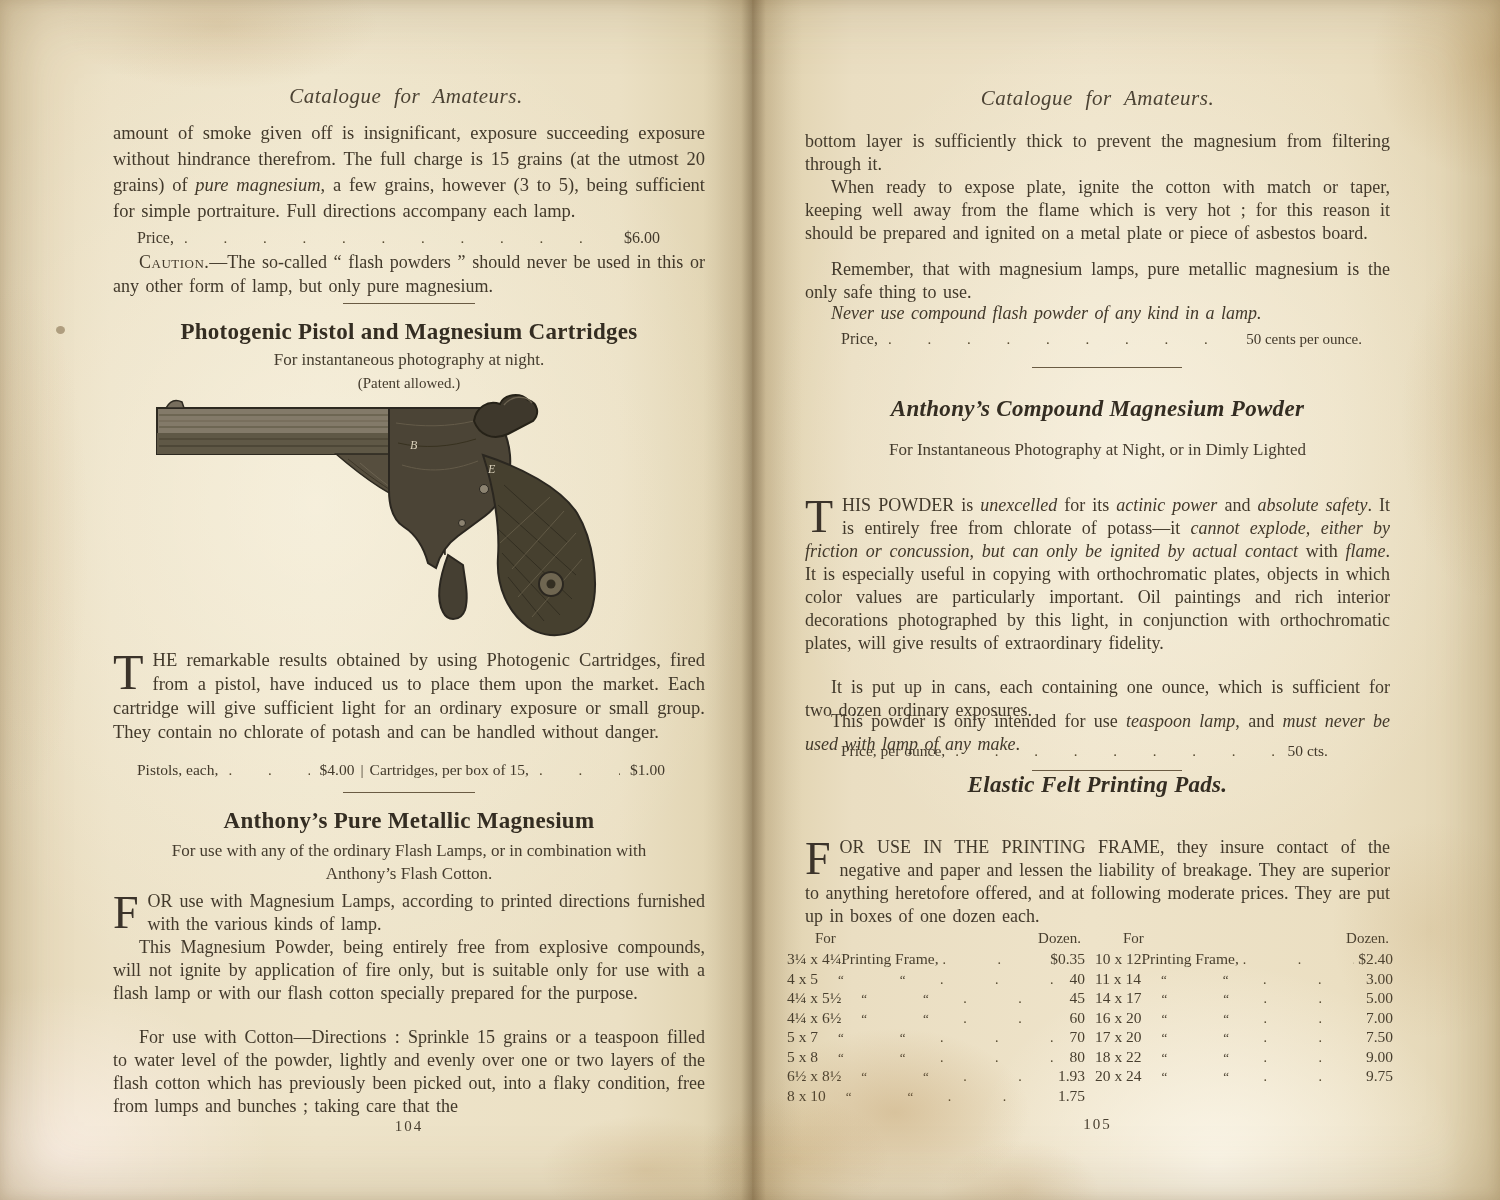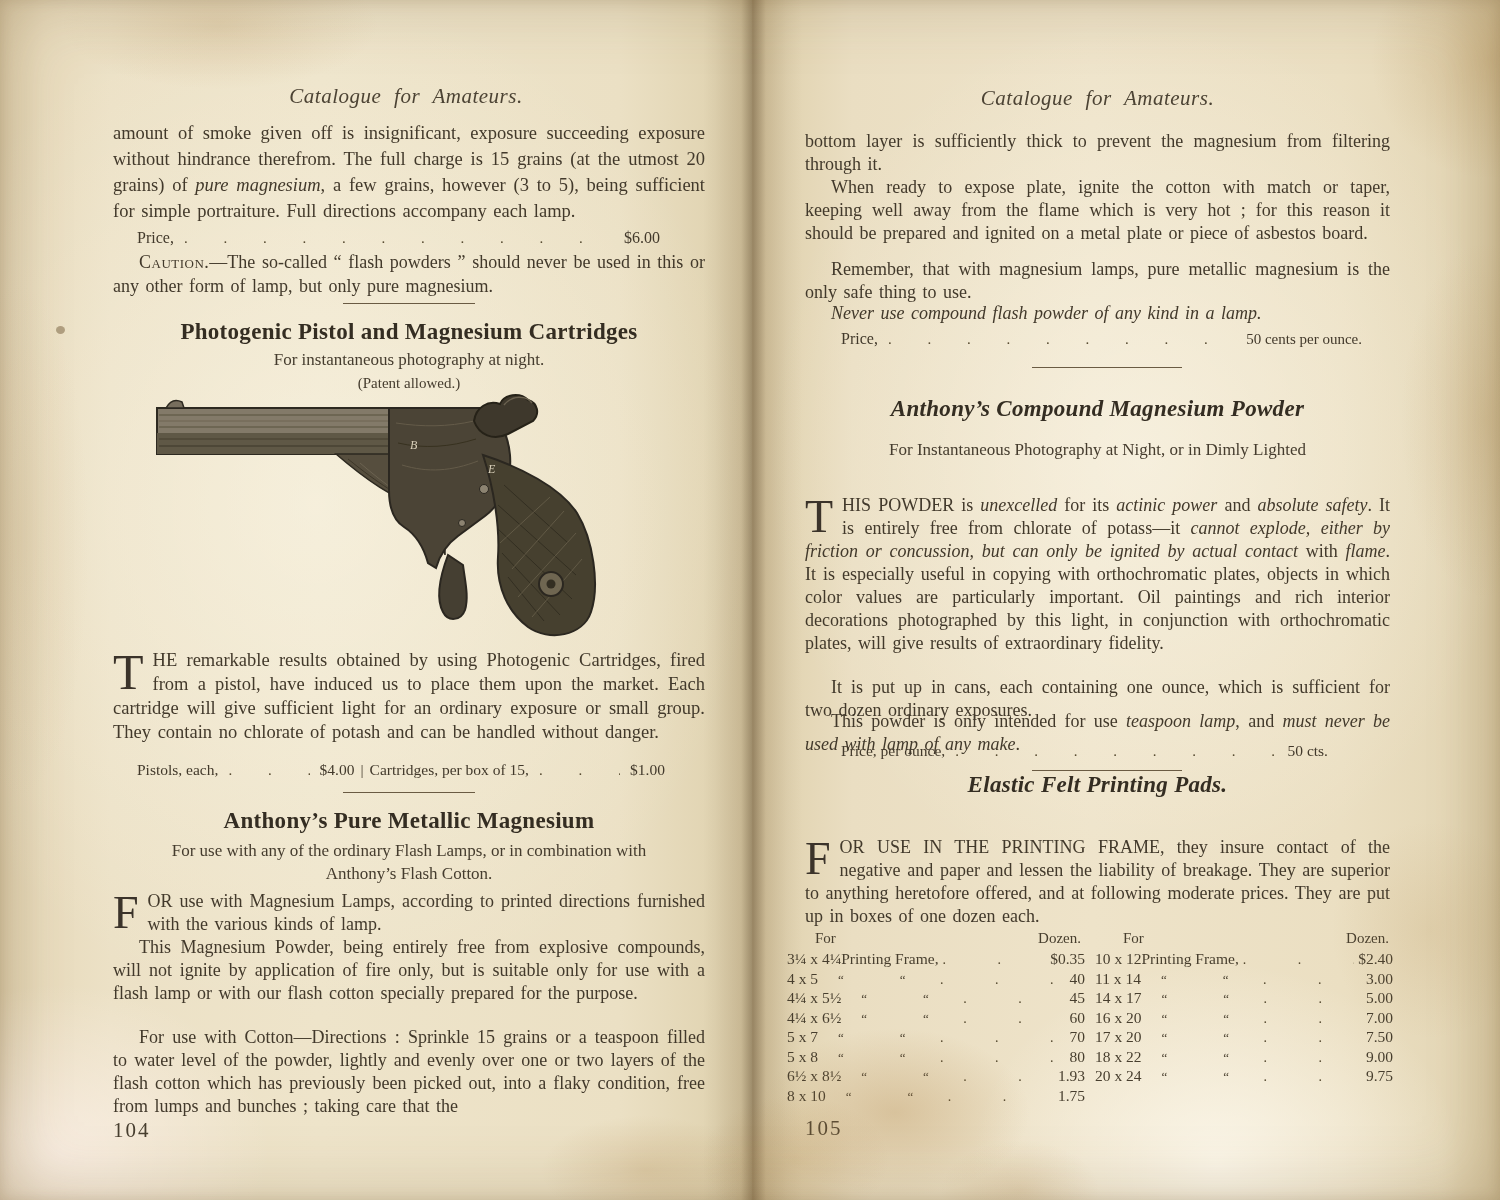--- a/index.html
+++ b/index.html
@@ -59,21 +59,21 @@
   .pt-head { display:flex; justify-content:space-between; padding:0 4px 3px 28px; font-size:15px; }
   .pt-row { display:flex; align-items:baseline; height:19.5px; }
   .pt-size { width:88px; white-space:nowrap; }
   .pt-item { width:118px; display:flex; flex:0 0 auto; }
   .pt-item-first { width:auto; }
   .pt-d1 { margin-left:20px; font-size:13px; color:#4e4433; }
   .pt-d2 { margin-left:56px; font-size:13px; color:#4e4433; }
   .pt-dots { flex:1 1 auto; overflow:hidden; white-space:nowrap; letter-spacing:24px; font-size:14px; color:#564a30; margin:0 4px; }
   .pt-price { width:58px; text-align:right; white-space:nowrap; }
 
-  .pagenum { width:592px; font-size:21px; letter-spacing:2px; color:#483f30; }
+  .pagenum { width:592px; text-align:center; font-size:15px; letter-spacing:2px; color:#483f30; }
 </style>
 </head>
 <body>
 
 <div class="scan">
 
   <div class="page page-left">
 
     <p class="abs runhead" style="left:110px; top:84px;">Catalogue for Amateurs.</p>
 

